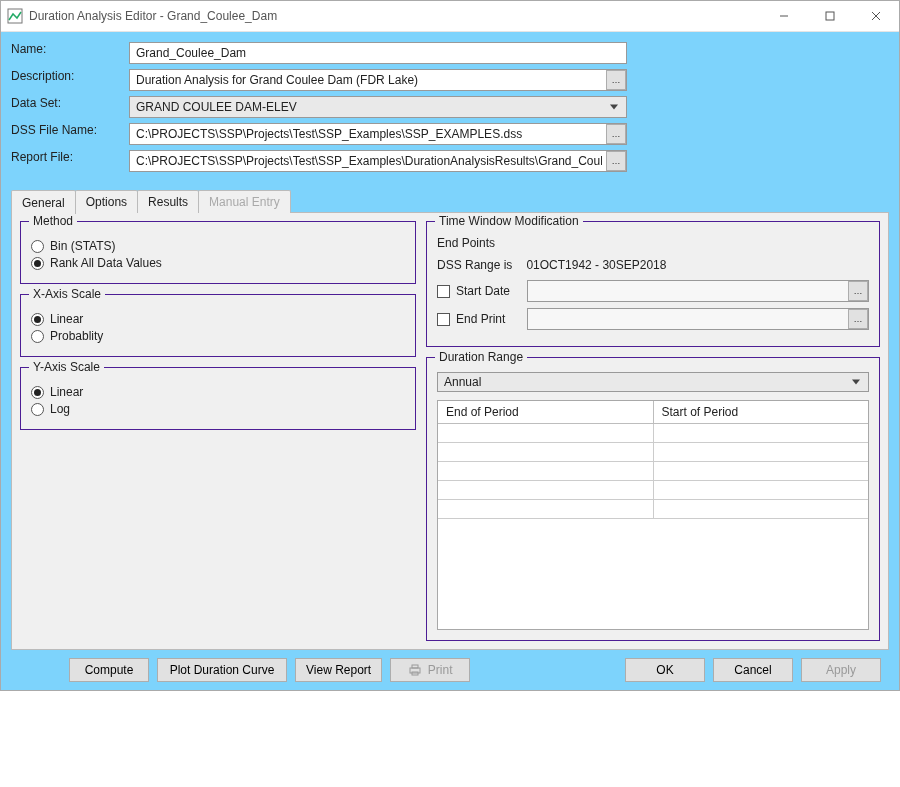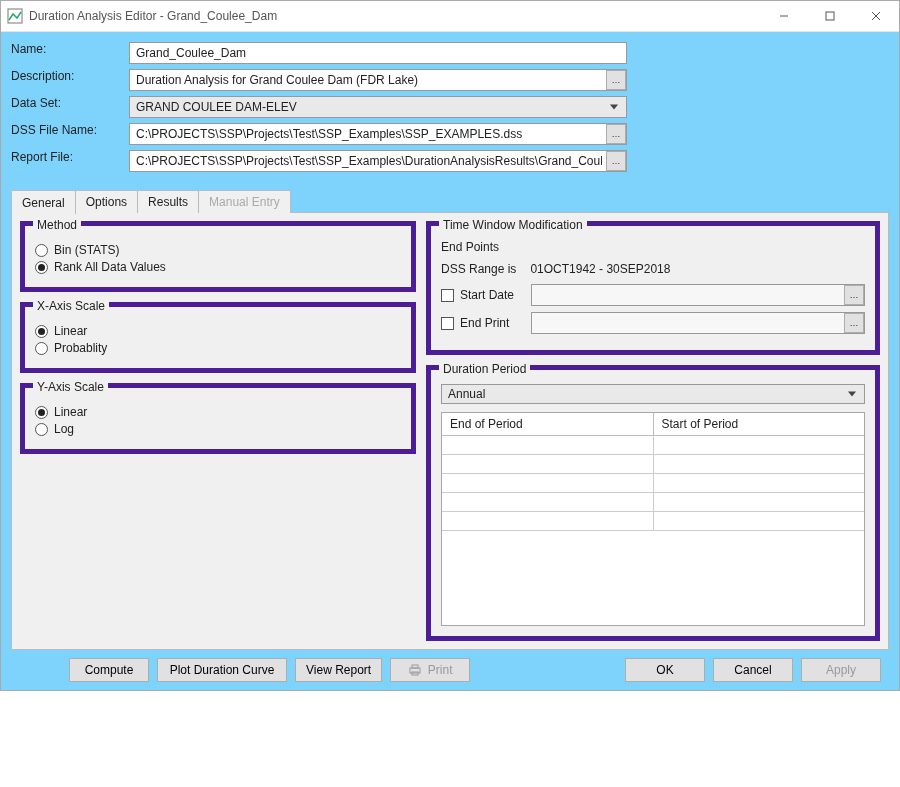--- a/index.html
+++ b/index.html
@@ -157,21 +157,21 @@
     flex: 1;
     display: flex;
     background: #f0f0f0;
     margin-top: -1px;
     padding: 8px;
     box-sizing: border-box;
     gap: 10px;
   }
   
   .group {
-    border: 5px solid #4c1d95;
+    border: 1px solid #4c1d95;
     padding: 10px 10px 10px 10px;
     position: relative;
     background: #f0f0f0;
   }
   .group > legend {
     position: absolute;
     top: -8px;
     left: 8px;
     background: #f0f0f0;
     padding: 0 4px;
@@ -466,21 +466,21 @@
               <span>End Print</span>
             </div>
             <div class="date-input-wrap">
               <input class="text-input with-btn" value="" style="">
               <div class="ellipsis-btn">…</div>
             </div>
           </div>
         </div>
 
         <div class="group dur-group" style="padding-top:14px;">
-          <legend>Duration Period</legend>
+          <legend>Duration Range</legend>
           <div class="combo dur-combo">
             <span>Annual</span>
           </div>
           <div class="dur-table">
             <div class="dur-header">
               <div class="th">End of Period</div>
               <div class="th">Start of Period</div>
             </div>
             <div class="dur-body-rows">
               <div class="tr">

